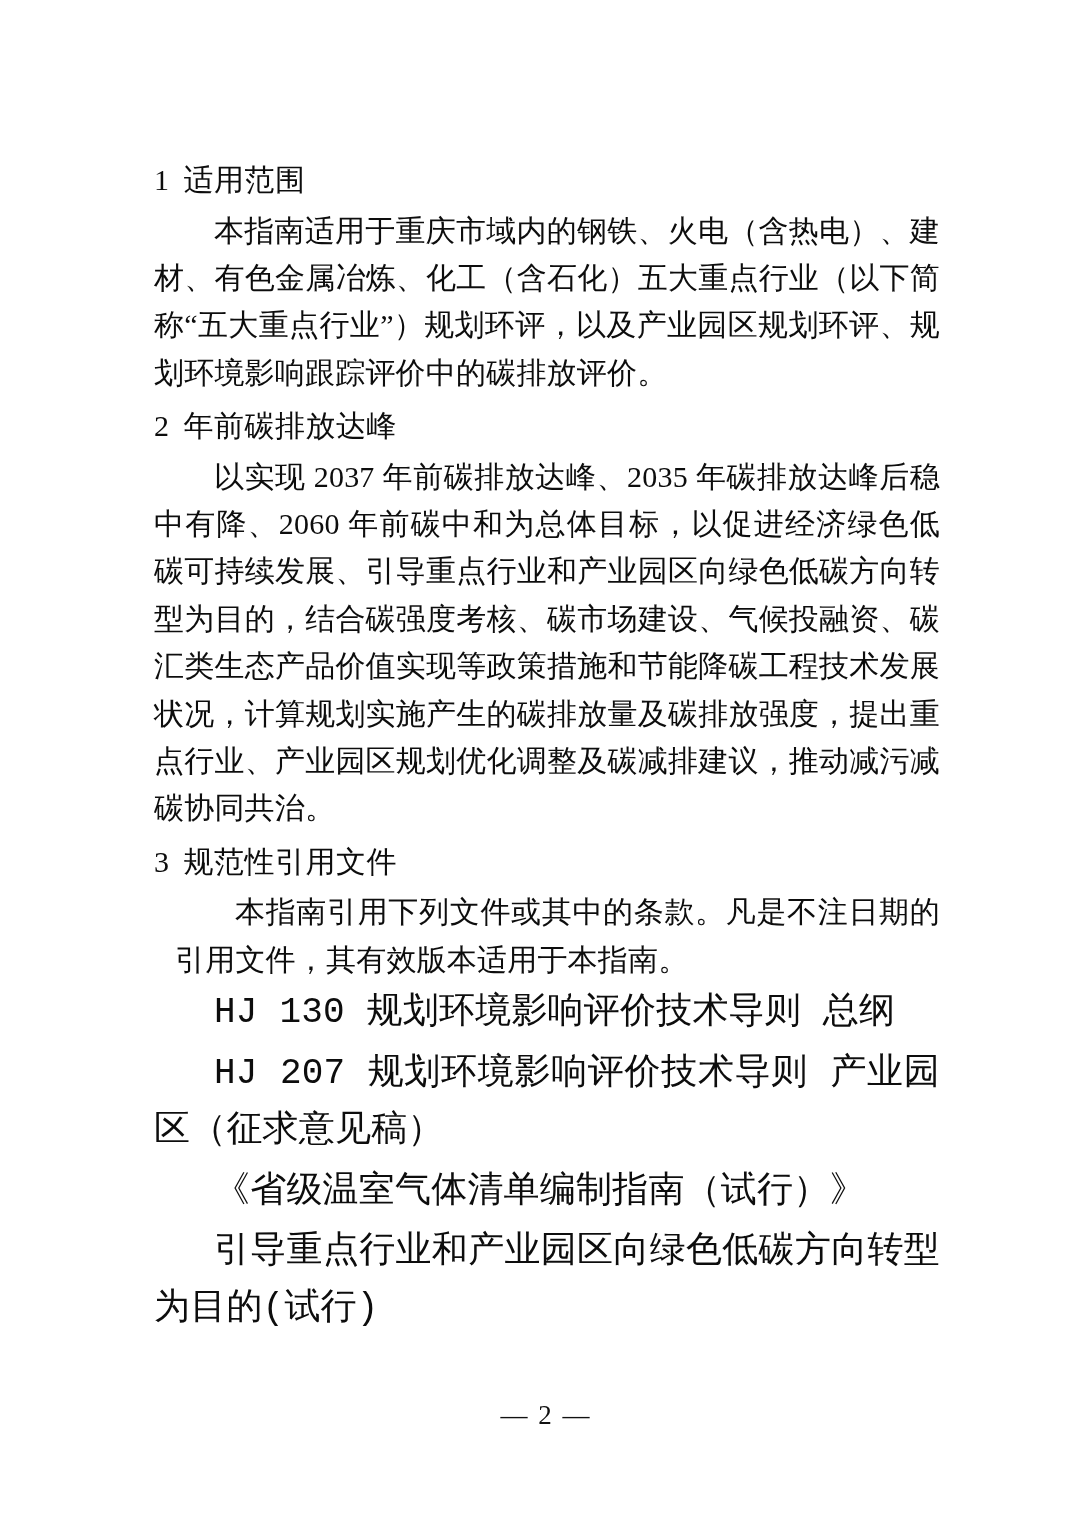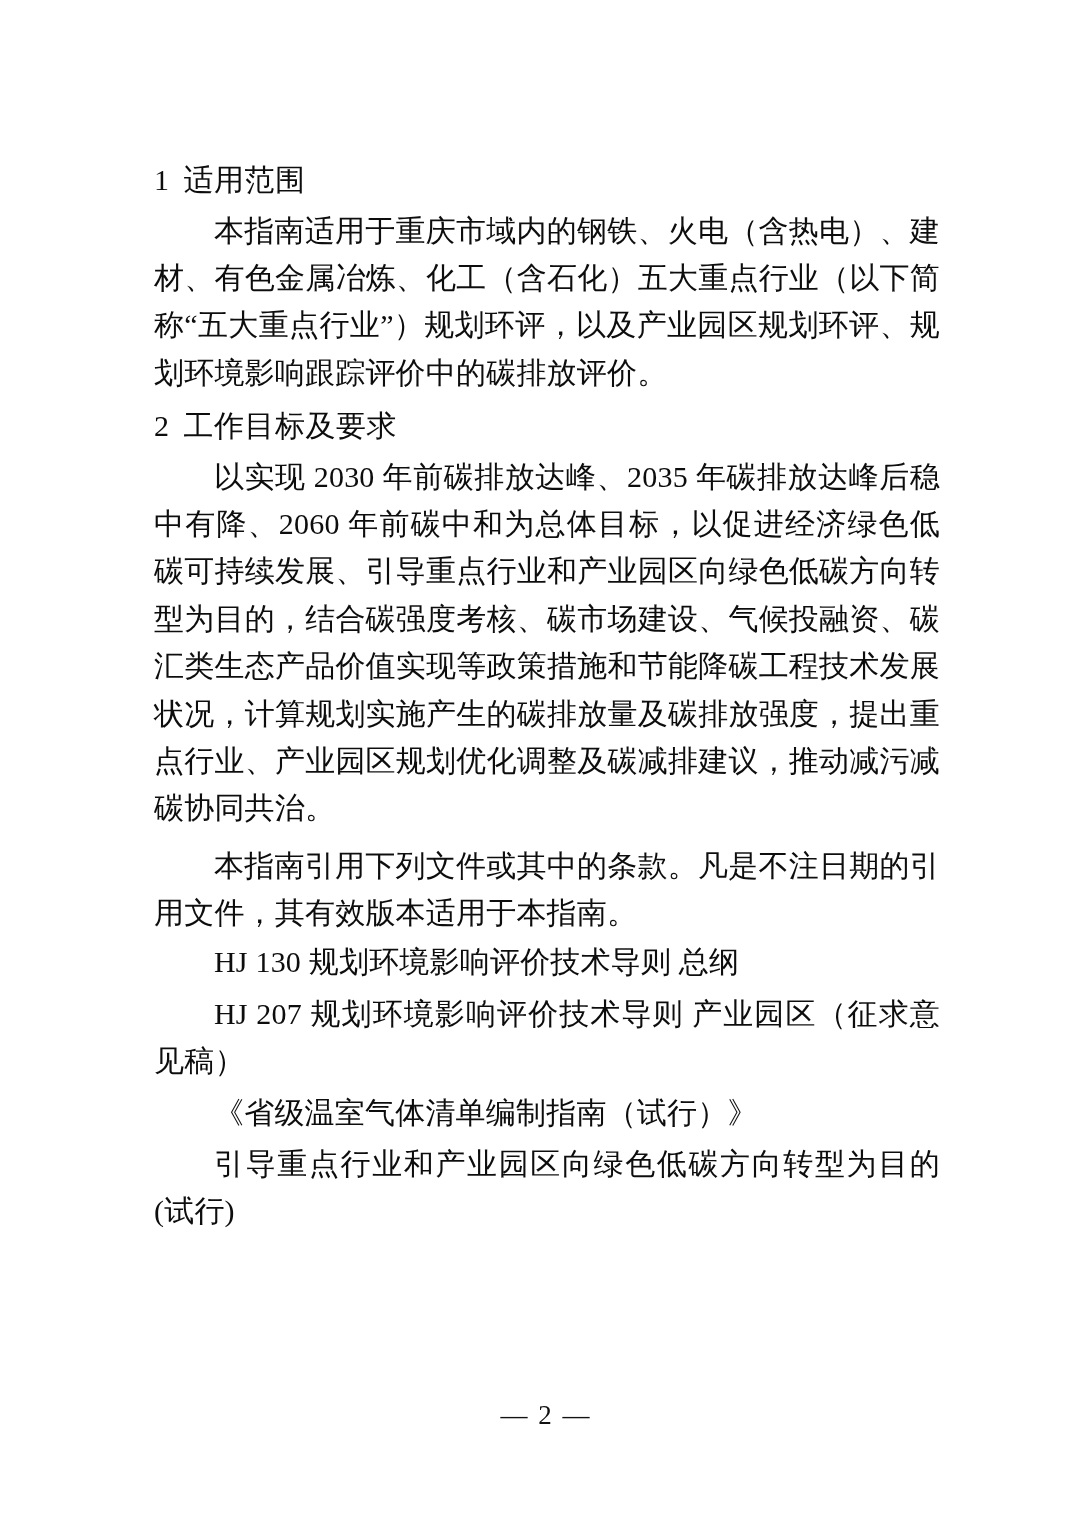--- a/index.html
+++ b/index.html
@@ -38,28 +38,30 @@
     line-height: 1.58;
     margin: 0 0 4px 0;
     text-indent: 60px;
     text-align: justify;
     text-justify: inter-ideograph;
     letter-spacing: 0.2px;
     font-family: Liberation Serif, serif;
   }
   .para.tight {
     margin-bottom: 2px;
+    margin-left: 21px;
   }
   .ref-line {
-    font-size: 30px;
+    font-size: 36px;
     line-height: 1.58;
     margin: 0 0 4px 0;
     text-indent: 60px;
     text-align: justify;
     letter-spacing: 0.2px;
+    font-family: Liberation Mono, monospace;
   }
   .block-spacer-1 { height: 6px; }
   .block-spacer-2 { height: 6px; }
   .footer {
     position: absolute;
     left: 0;
     top: 1400px;
     width: 1080px;
     text-align: center;
     font-size: 27px;
@@ -76,27 +78,30 @@
 
     <h2 class="heading">
       <span class="num">1</span><span>适用范围</span>
     </h2>
 
     <p class="para">本指南适用于重庆市域内的钢铁、火电（含热电）、建材、有色金属冶炼、化工（含石化）五大重点行业（以下简称“五大重点行业”）规划环评，以及产业园区规划环评、规划环境影响跟踪评价中的碳排放评价。</p>
 
     <div class="block-spacer-1"></div>
 
     <h2 class="heading">
-      <span class="num">2</span><span>工作目标及要求</span>
+      <span class="num">2</span><span>年前碳排放达峰</span>
     </h2>
 
-    <p class="para">以实现 2030 年前碳排放达峰、2035 年碳排放达峰后稳中有降、2060 年前碳中和为总体目标，以促进经济绿色低碳可持续发展、引导重点行业和产业园区向绿色低碳方向转型为目的，结合碳强度考核、碳市场建设、气候投融资、碳汇类生态产品价值实现等政策措施和节能降碳工程技术发展状况，计算规划实施产生的碳排放量及碳排放强度，提出重点行业、产业园区规划优化调整及碳减排建议，推动减污减碳协同共治。</p>
+    <p class="para">以实现 2037 年前碳排放达峰、2035 年碳排放达峰后稳中有降、2060 年前碳中和为总体目标，以促进经济绿色低碳可持续发展、引导重点行业和产业园区向绿色低碳方向转型为目的，结合碳强度考核、碳市场建设、气候投融资、碳汇类生态产品价值实现等政策措施和节能降碳工程技术发展状况，计算规划实施产生的碳排放量及碳排放强度，提出重点行业、产业园区规划优化调整及碳减排建议，推动减污减碳协同共治。</p>
 
     <div class="block-spacer-2"></div>
 
+    <h2 class="heading">
+      <span class="num">3</span><span>规范性引用文件</span>
+    </h2>
 
     <p class="para tight">本指南引用下列文件或其中的条款。凡是不注日期的引用文件，其有效版本适用于本指南。</p>
 
     <p class="ref-line">HJ 130  规划环境影响评价技术导则  总纲</p>
     <p class="ref-line">HJ 207  规划环境影响评价技术导则  产业园区（征求意见稿）</p>
     <p class="ref-line">《省级温室气体清单编制指南（试行）》</p>
     <p class="ref-line">引导重点行业和产业园区向绿色低碳方向转型为目的(试行)</p>
 
   </div>
 

